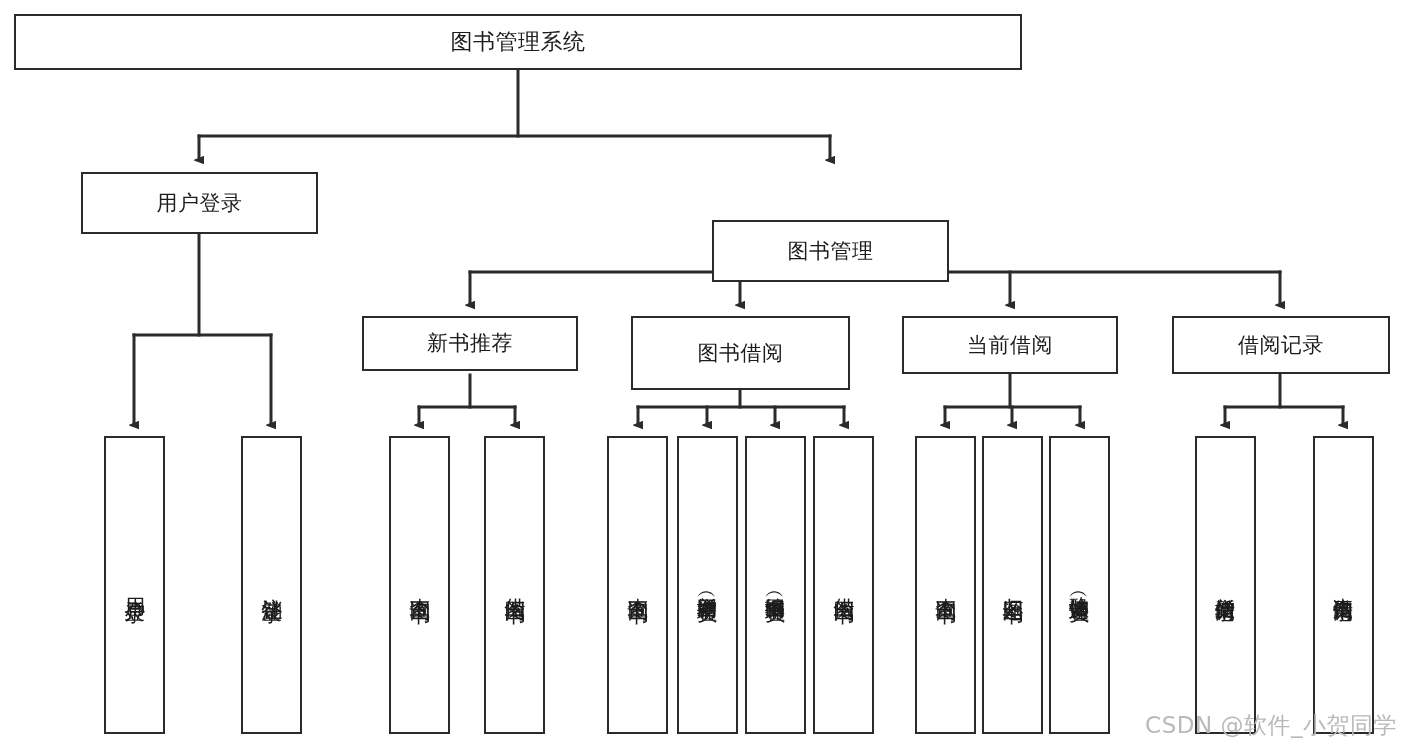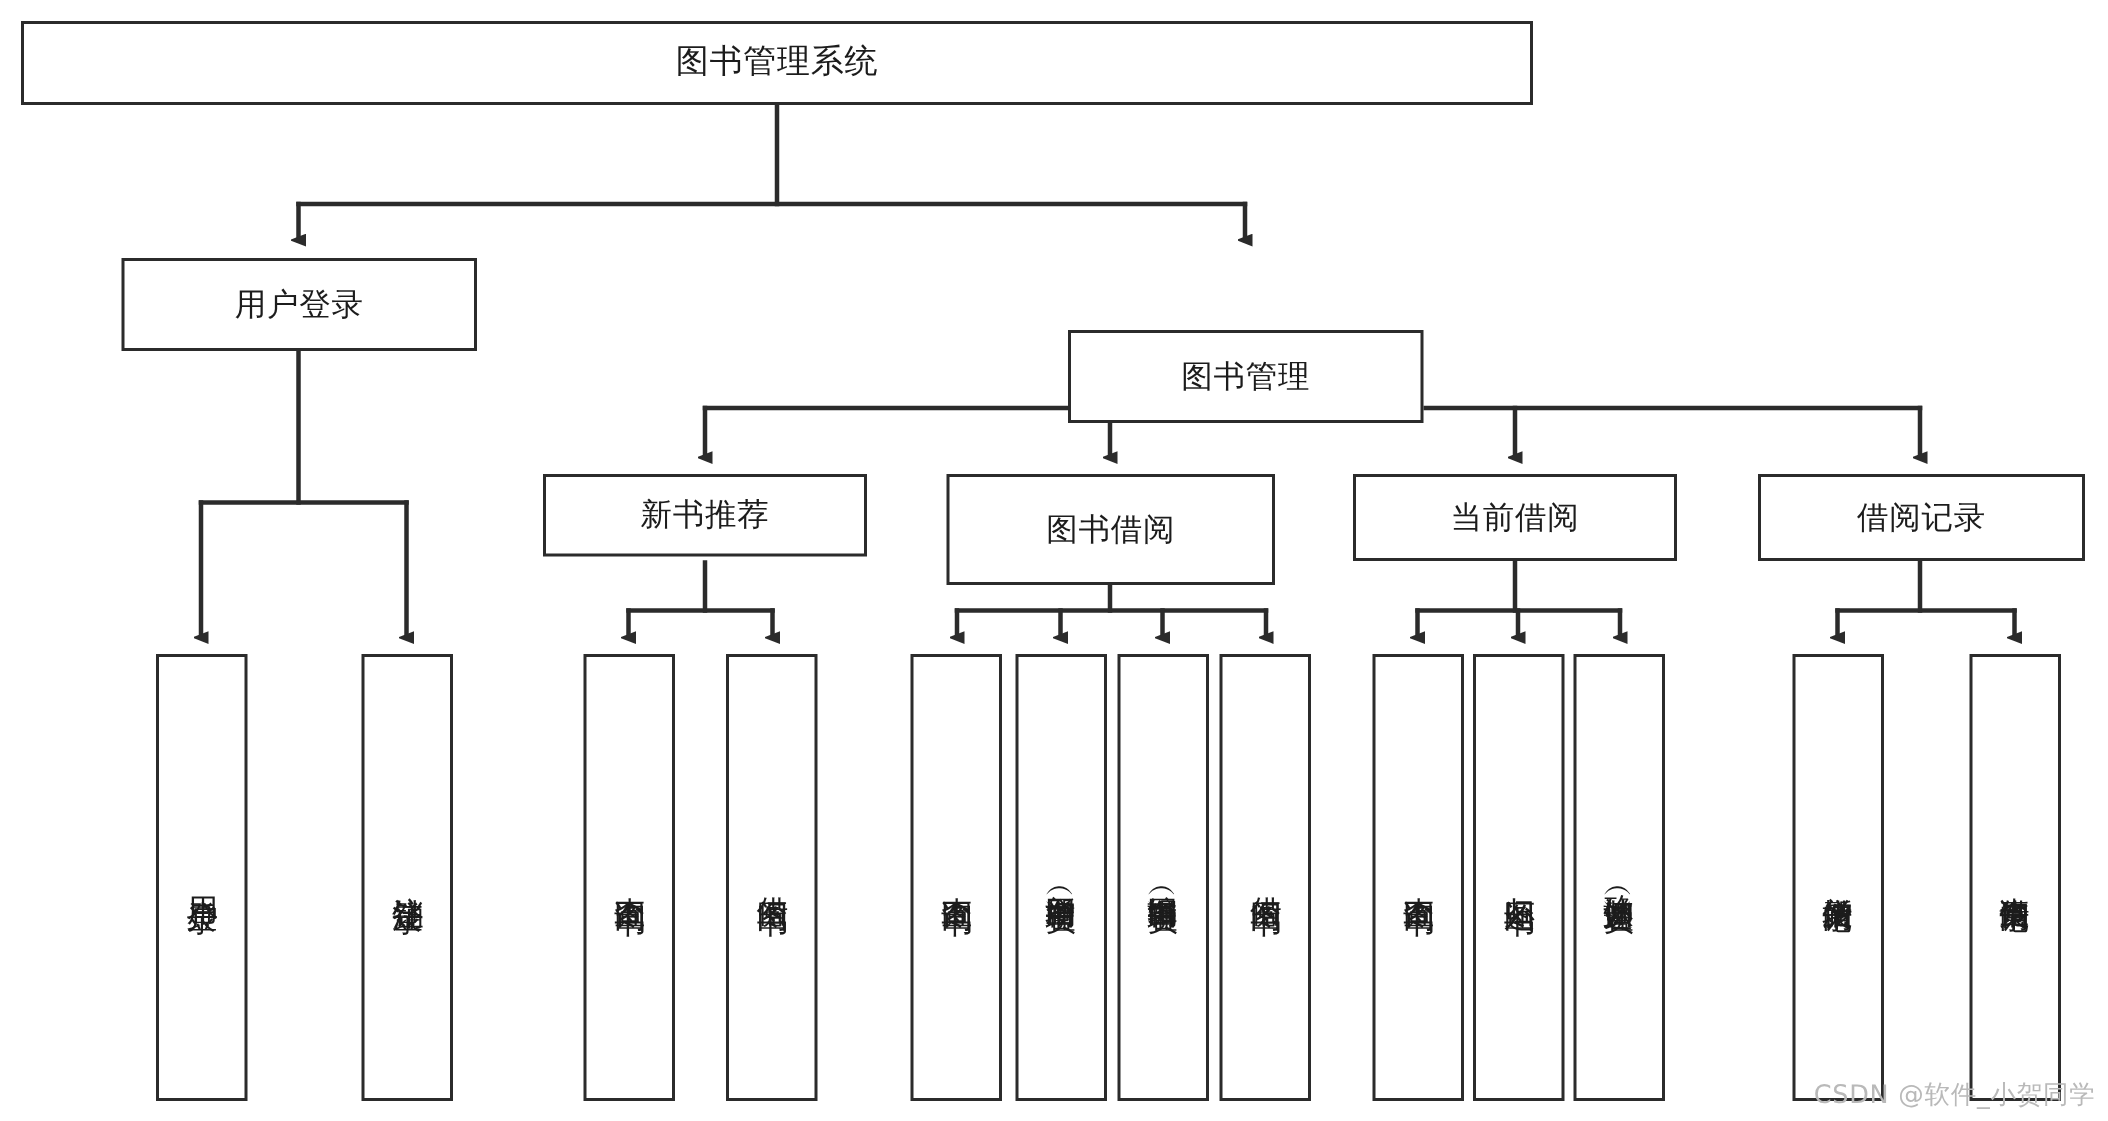--- a/index.html
+++ b/index.html
@@ -65,21 +65,21 @@
     max-height: 100%;
   }
   .node.v.long .node-label {
     font-size: 20px;
     letter-spacing: 1px;
   }
   .watermark {
     position: absolute;
     right: 8px;
     bottom: 6px;
-    font-size: 17px;
+    font-size: 23px;
     color: #b9b9b9;
     letter-spacing: 0.5px;
     white-space: nowrap;
     user-select: none;
   }
 </style>
 </head>
 <body>
 
 <div id="diagram-root">

